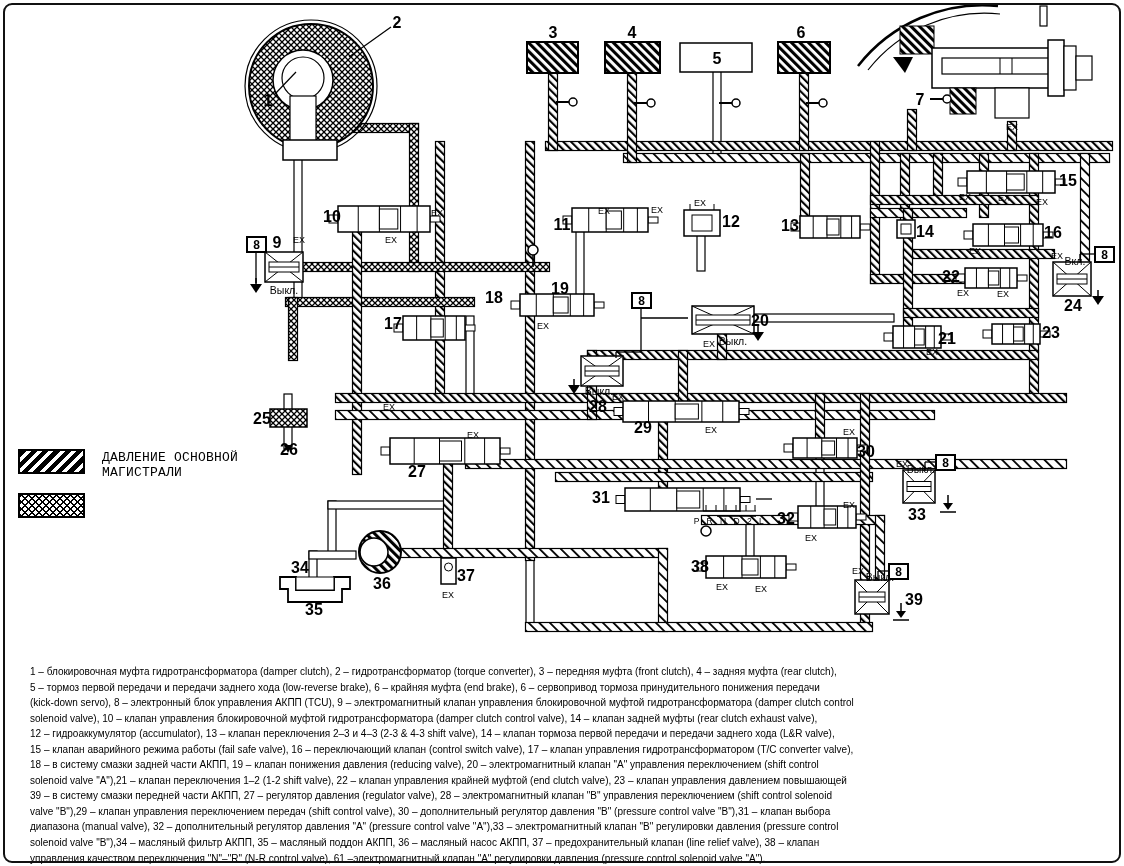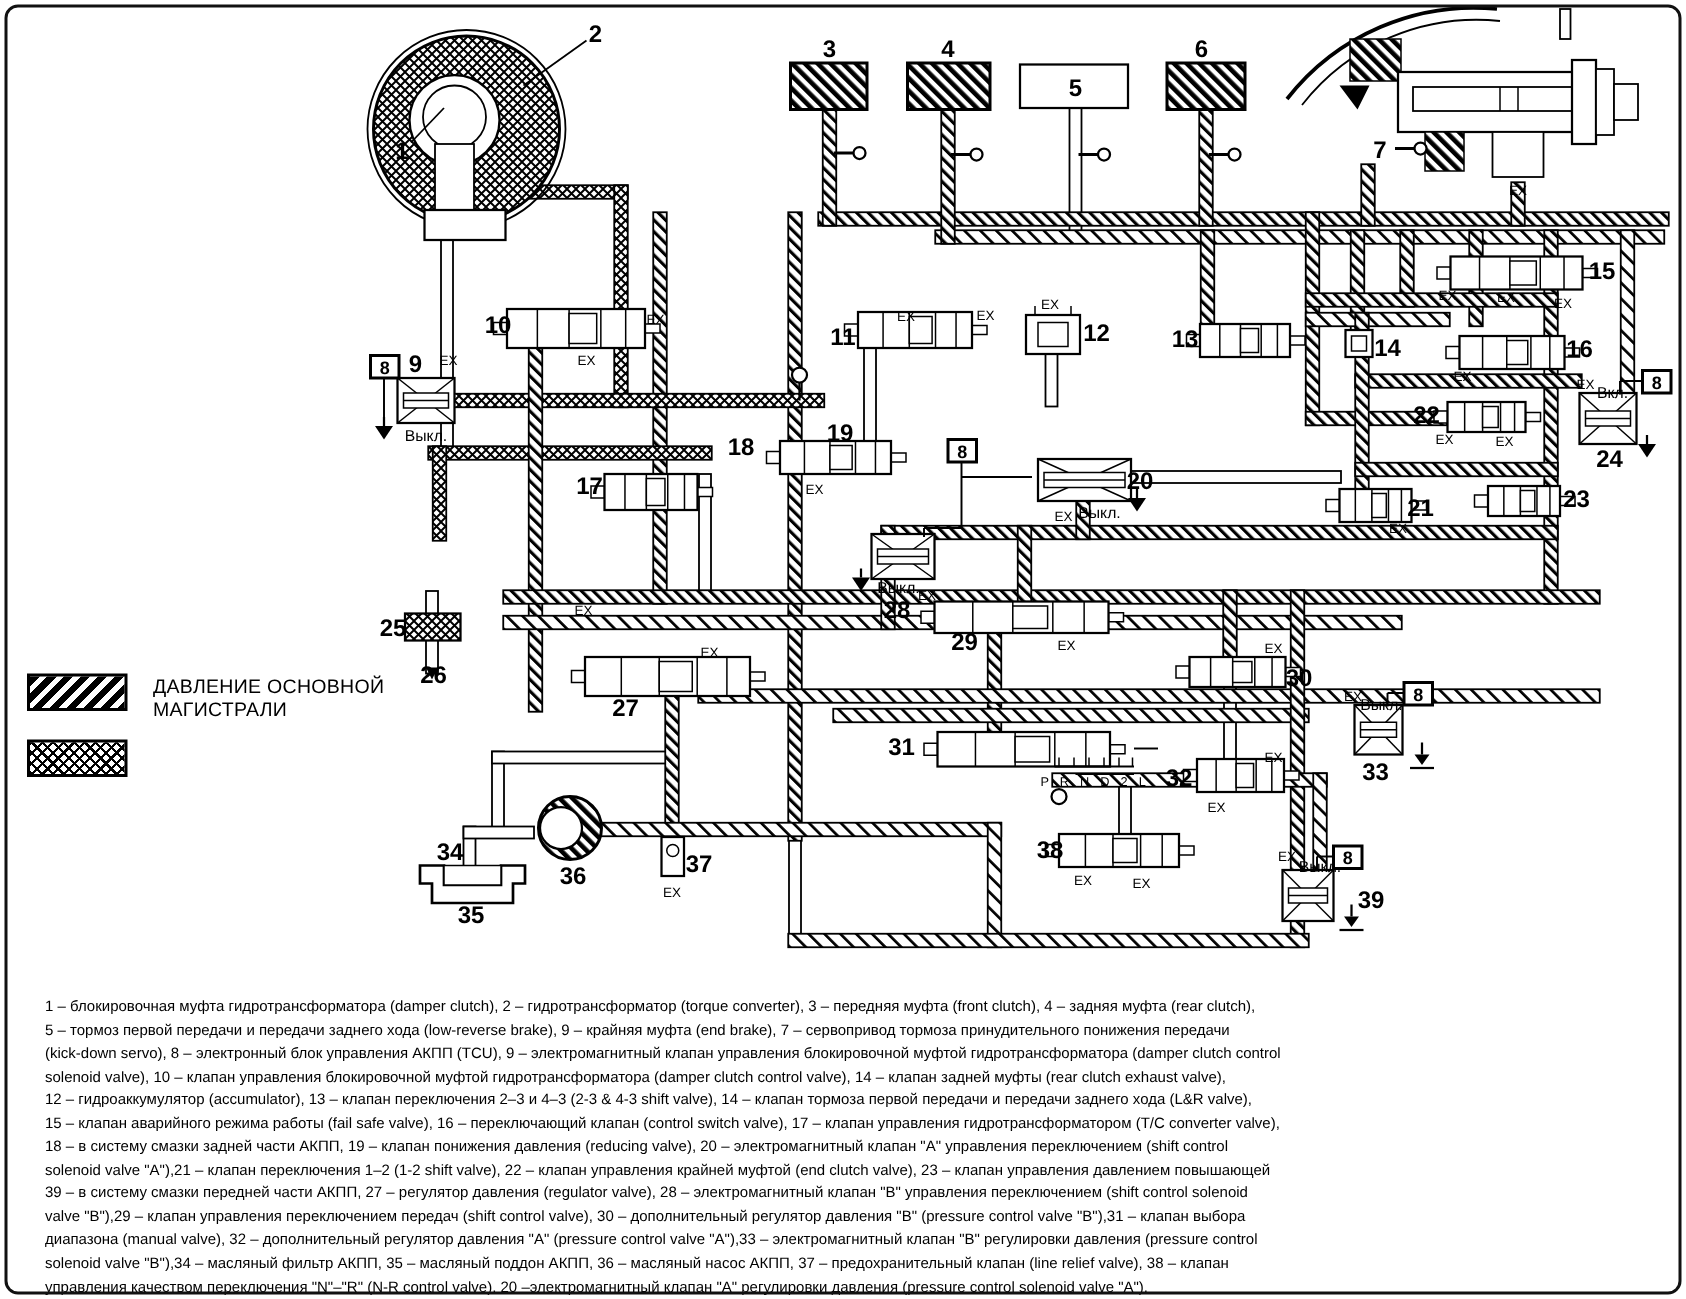--- a/index.html
+++ b/index.html
@@ -9,21 +9,21 @@
   #diagram{position:absolute;left:0;top:0;}
   
   #legend{position:absolute;left:18px;top:449px;width:290px;}
   .legend-item{display:flex;align-items:flex-start;margin-bottom:13px;}
   .swatch{width:63px;height:21px;border:2px solid #000;flex:0 0 auto;margin-right:17px;}
   .sw-main{background:repeating-linear-gradient(135deg,#000 0 4.5px,#fff 4.5px 8px);}
   .sw-lube{background:
       repeating-linear-gradient(45deg,#000 0 1.5px,transparent 1.5px 5px),
       repeating-linear-gradient(135deg,#000 0 1.5px,#fff 1.5px 5px);}
   .sw-low{background:repeating-linear-gradient(135deg,#000 0 2px,#fff 2px 8.5px);}
-  .legend-label{font-size:13px;line-height:15px;letter-spacing:.2px;white-space:pre-line;padding-top:1px;}
+  .legend-label{font-size:13px;line-height:15px;letter-spacing:.2px;white-space:pre-line;padding-top:1px;font-family:Liberation Mono, monospace;}
   
   #caption{position:absolute;left:30px;top:664px;width:1080px;font-size:10px;line-height:15.55px;}
   .cap-line{white-space:nowrap;}
 </style>
 </head>
 <body>
 
 <div id="stage">
   <svg id="diagram" width="1124" height="640" viewBox="0 0 1124 640">
     <defs>
@@ -547,27 +547,27 @@
         <div class="swatch sw-main"></div>
         <div class="legend-label">ДАВЛЕНИЕ ОСНОВНОЙ
 МАГИСТРАЛИ</div>
       </div>
       <div class="legend-item">
         <div class="swatch sw-lube"></div>
       </div>
     </div>
   <div id="caption">
       <div class="cap-line">1 – блокировочная муфта гидротрансформатора (damper clutch), 2 – гидротрансформатор (torque converter), 3 – передняя муфта (front clutch), 4 – задняя муфта (rear clutch),</div>
-      <div class="cap-line">5 – тормоз первой передачи и передачи заднего хода (low-reverse brake), 9 – крайняя муфта (end brake), 7 – сервопривод тормоза принудительного понижения передачи</div>
+      <div class="cap-line">5 – тормоз первой передачи и передачи заднего хода (low-reverse brake), 6 – крайняя муфта (end brake), 6 – сервопривод тормоза принудительного понижения передачи</div>
       <div class="cap-line">(kick-down servo), 8 – электронный блок управления АКПП (TCU), 9 – электромагнитный клапан управления блокировочной муфтой гидротрансформатора (damper clutch control</div>
       <div class="cap-line">solenoid valve), 10 – клапан управления блокировочной муфтой гидротрансформатора (damper clutch control valve), 14 – клапан задней муфты (rear clutch exhaust valve),</div>
       <div class="cap-line">12 – гидроаккумулятор (accumulator), 13 – клапан переключения 2–3 и 4–3 (2-3 &amp; 4-3 shift valve), 14 – клапан тормоза первой передачи и передачи заднего хода (L&amp;R valve),</div>
       <div class="cap-line">15 – клапан аварийного режима работы (fail safe valve), 16 – переключающий клапан (control switch valve), 17 – клапан управления гидротрансформатором (T/C converter valve),</div>
       <div class="cap-line">18 – в систему смазки задней части АКПП, 19 – клапан понижения давления (reducing valve), 20 – электромагнитный клапан "А" управления переключением (shift control</div>
       <div class="cap-line">solenoid valve "A"),21 – клапан переключения 1–2 (1-2 shift valve), 22 – клапан управления крайней муфтой (end clutch valve), 23 – клапан управления давлением повышающей</div>
       <div class="cap-line">39 – в систему смазки передней части АКПП, 27 – регулятор давления (regulator valve), 28 – электромагнитный клапан "В" управления переключением (shift control solenoid</div>
       <div class="cap-line">valve "В"),29 – клапан управления переключением передач (shift control valve), 30 – дополнительный регулятор давления "В" (pressure control valve "В"),31 – клапан выбора</div>
       <div class="cap-line">диапазона (manual valve), 32 – дополнительный регулятор давления "А" (pressure control valve "А"),33 – электромагнитный клапан "В" регулировки давления (pressure control</div>
       <div class="cap-line">solenoid valve "В"),34 – масляный фильтр АКПП, 35 – масляный поддон АКПП, 36 – масляный насос АКПП, 37 – предохранительный клапан (line relief valve), 38 – клапан</div>
-      <div class="cap-line">управления качеством переключения "N"–"R" (N-R control valve), 20 –электромагнитный клапан "А" регулировки давления (pressure control solenoid valve "А").</div>
+      <div class="cap-line">управления качеством переключения "N"–"R" (N-R control valve), 61 –электромагнитный клапан "А" регулировки давления (pressure control solenoid valve "А").</div>
     </div>
   <div id="frame"></div>
 </div>
 
 </body></html>

